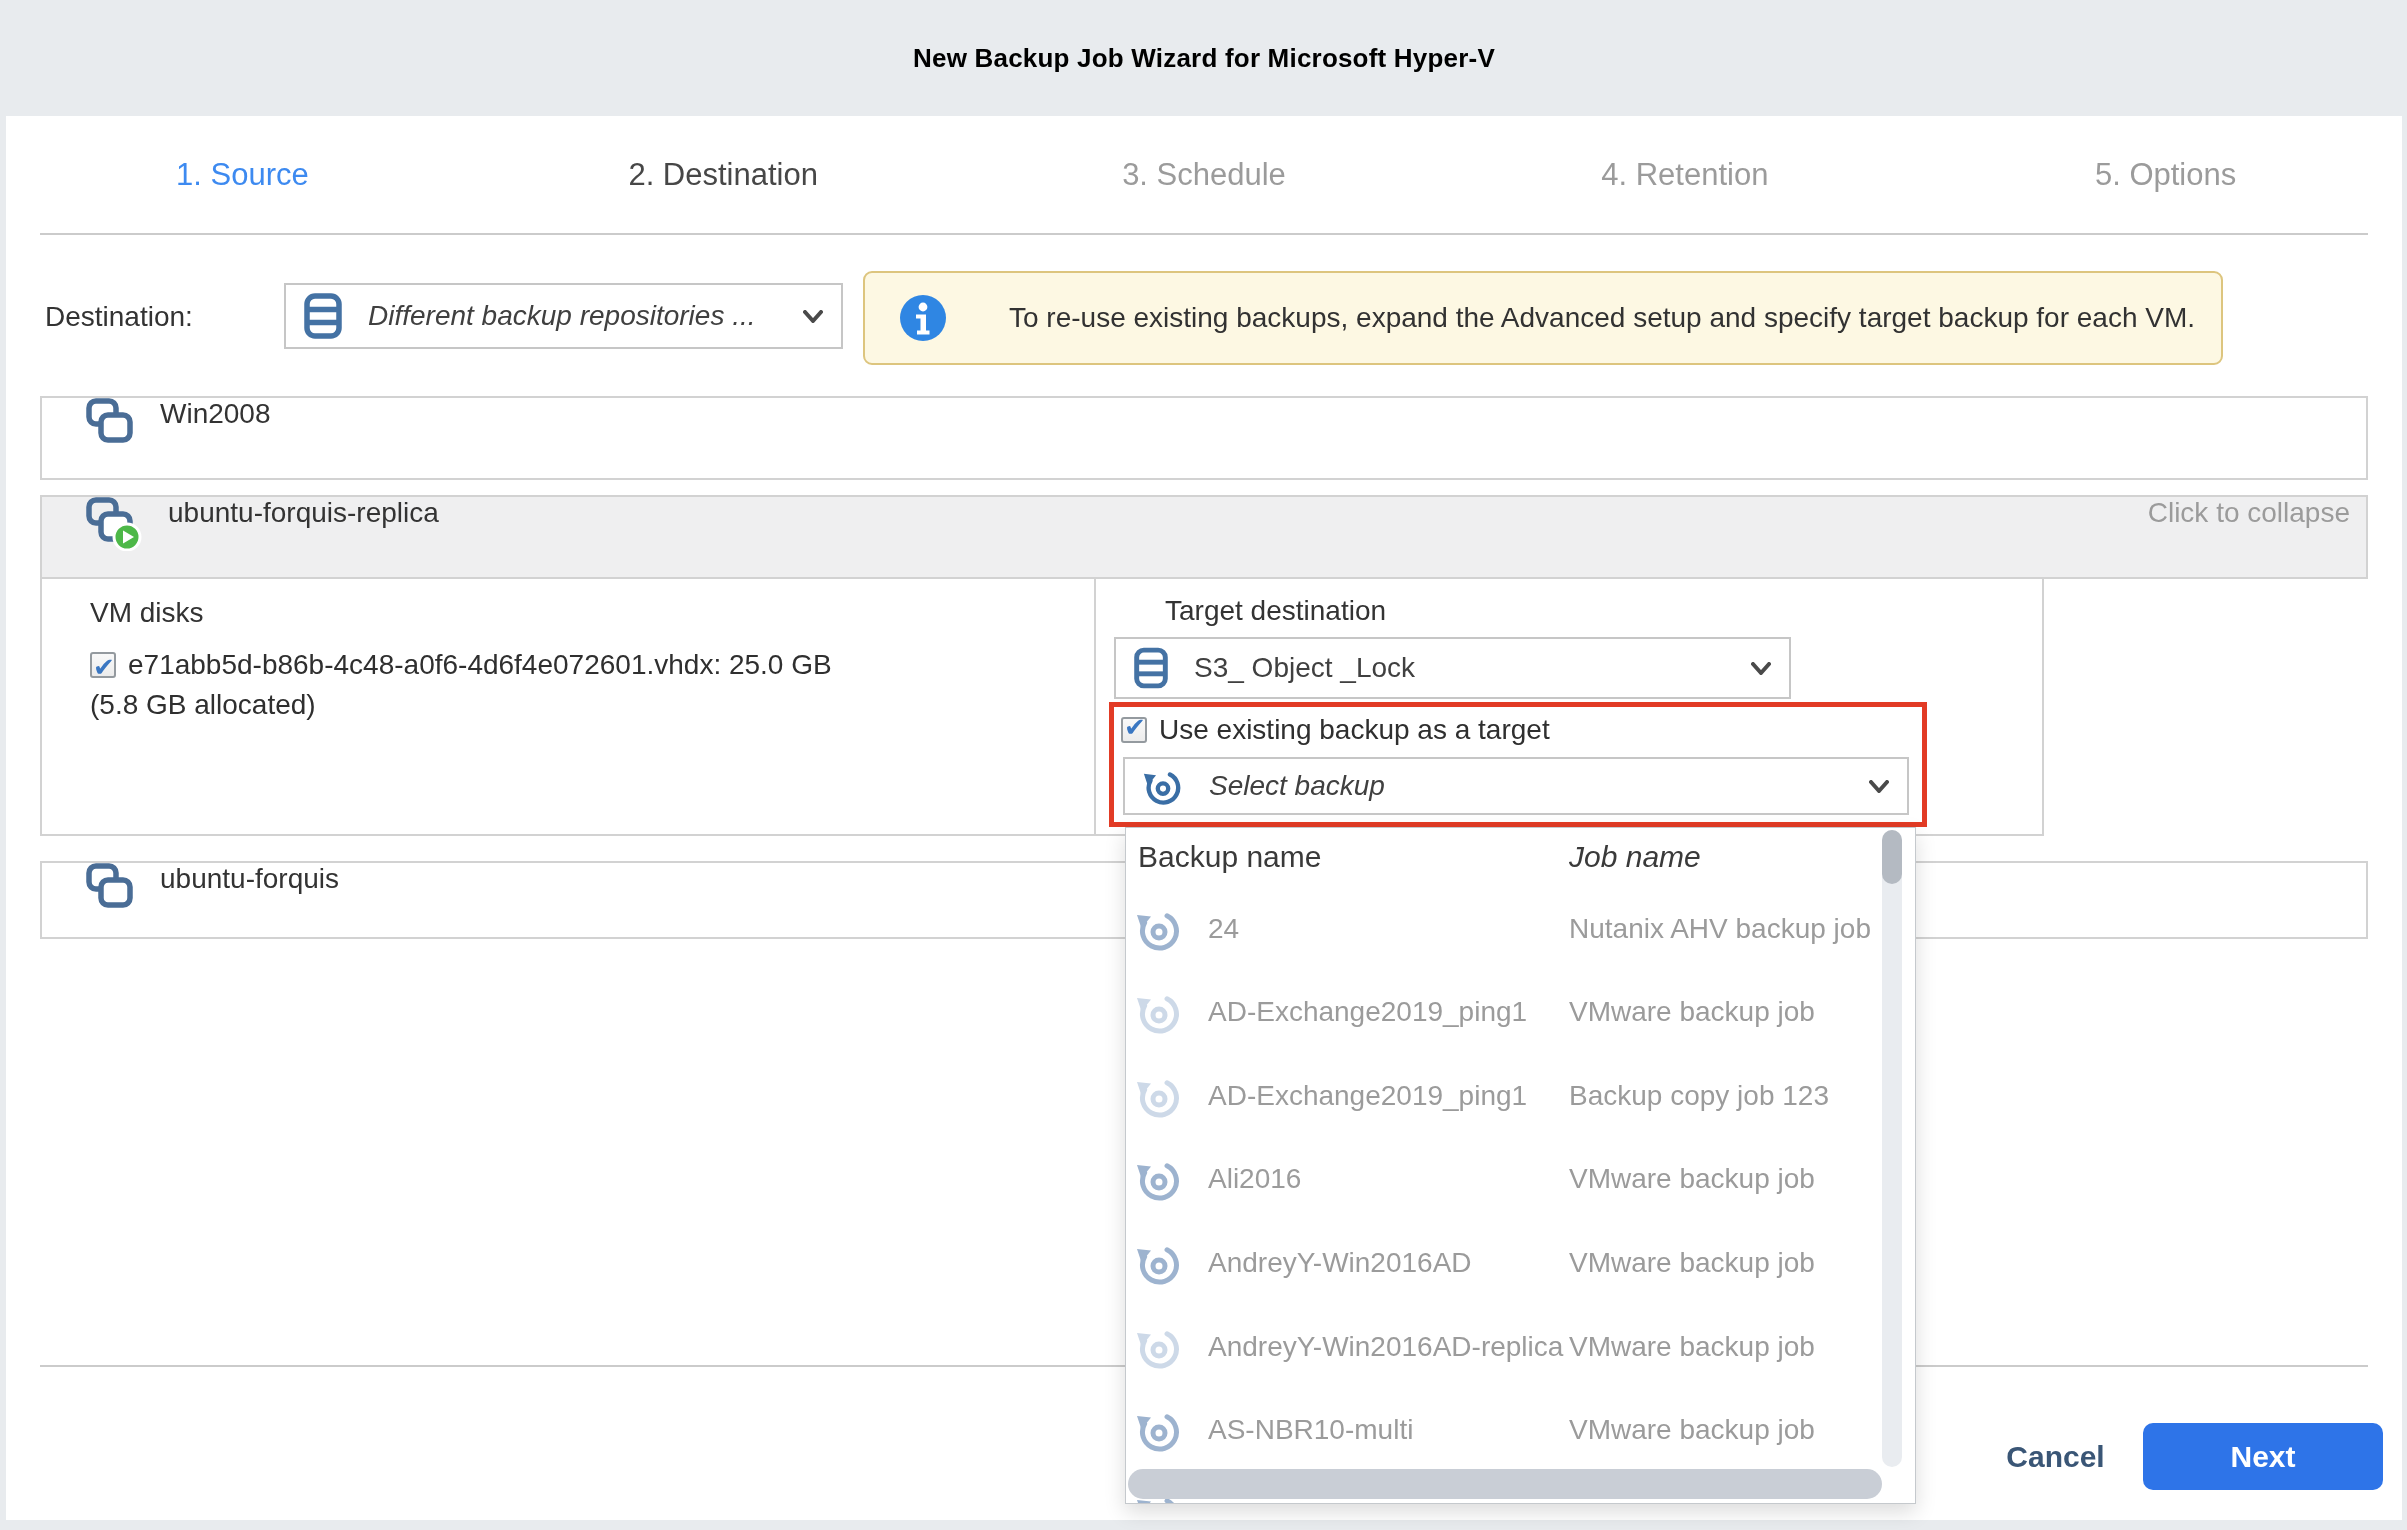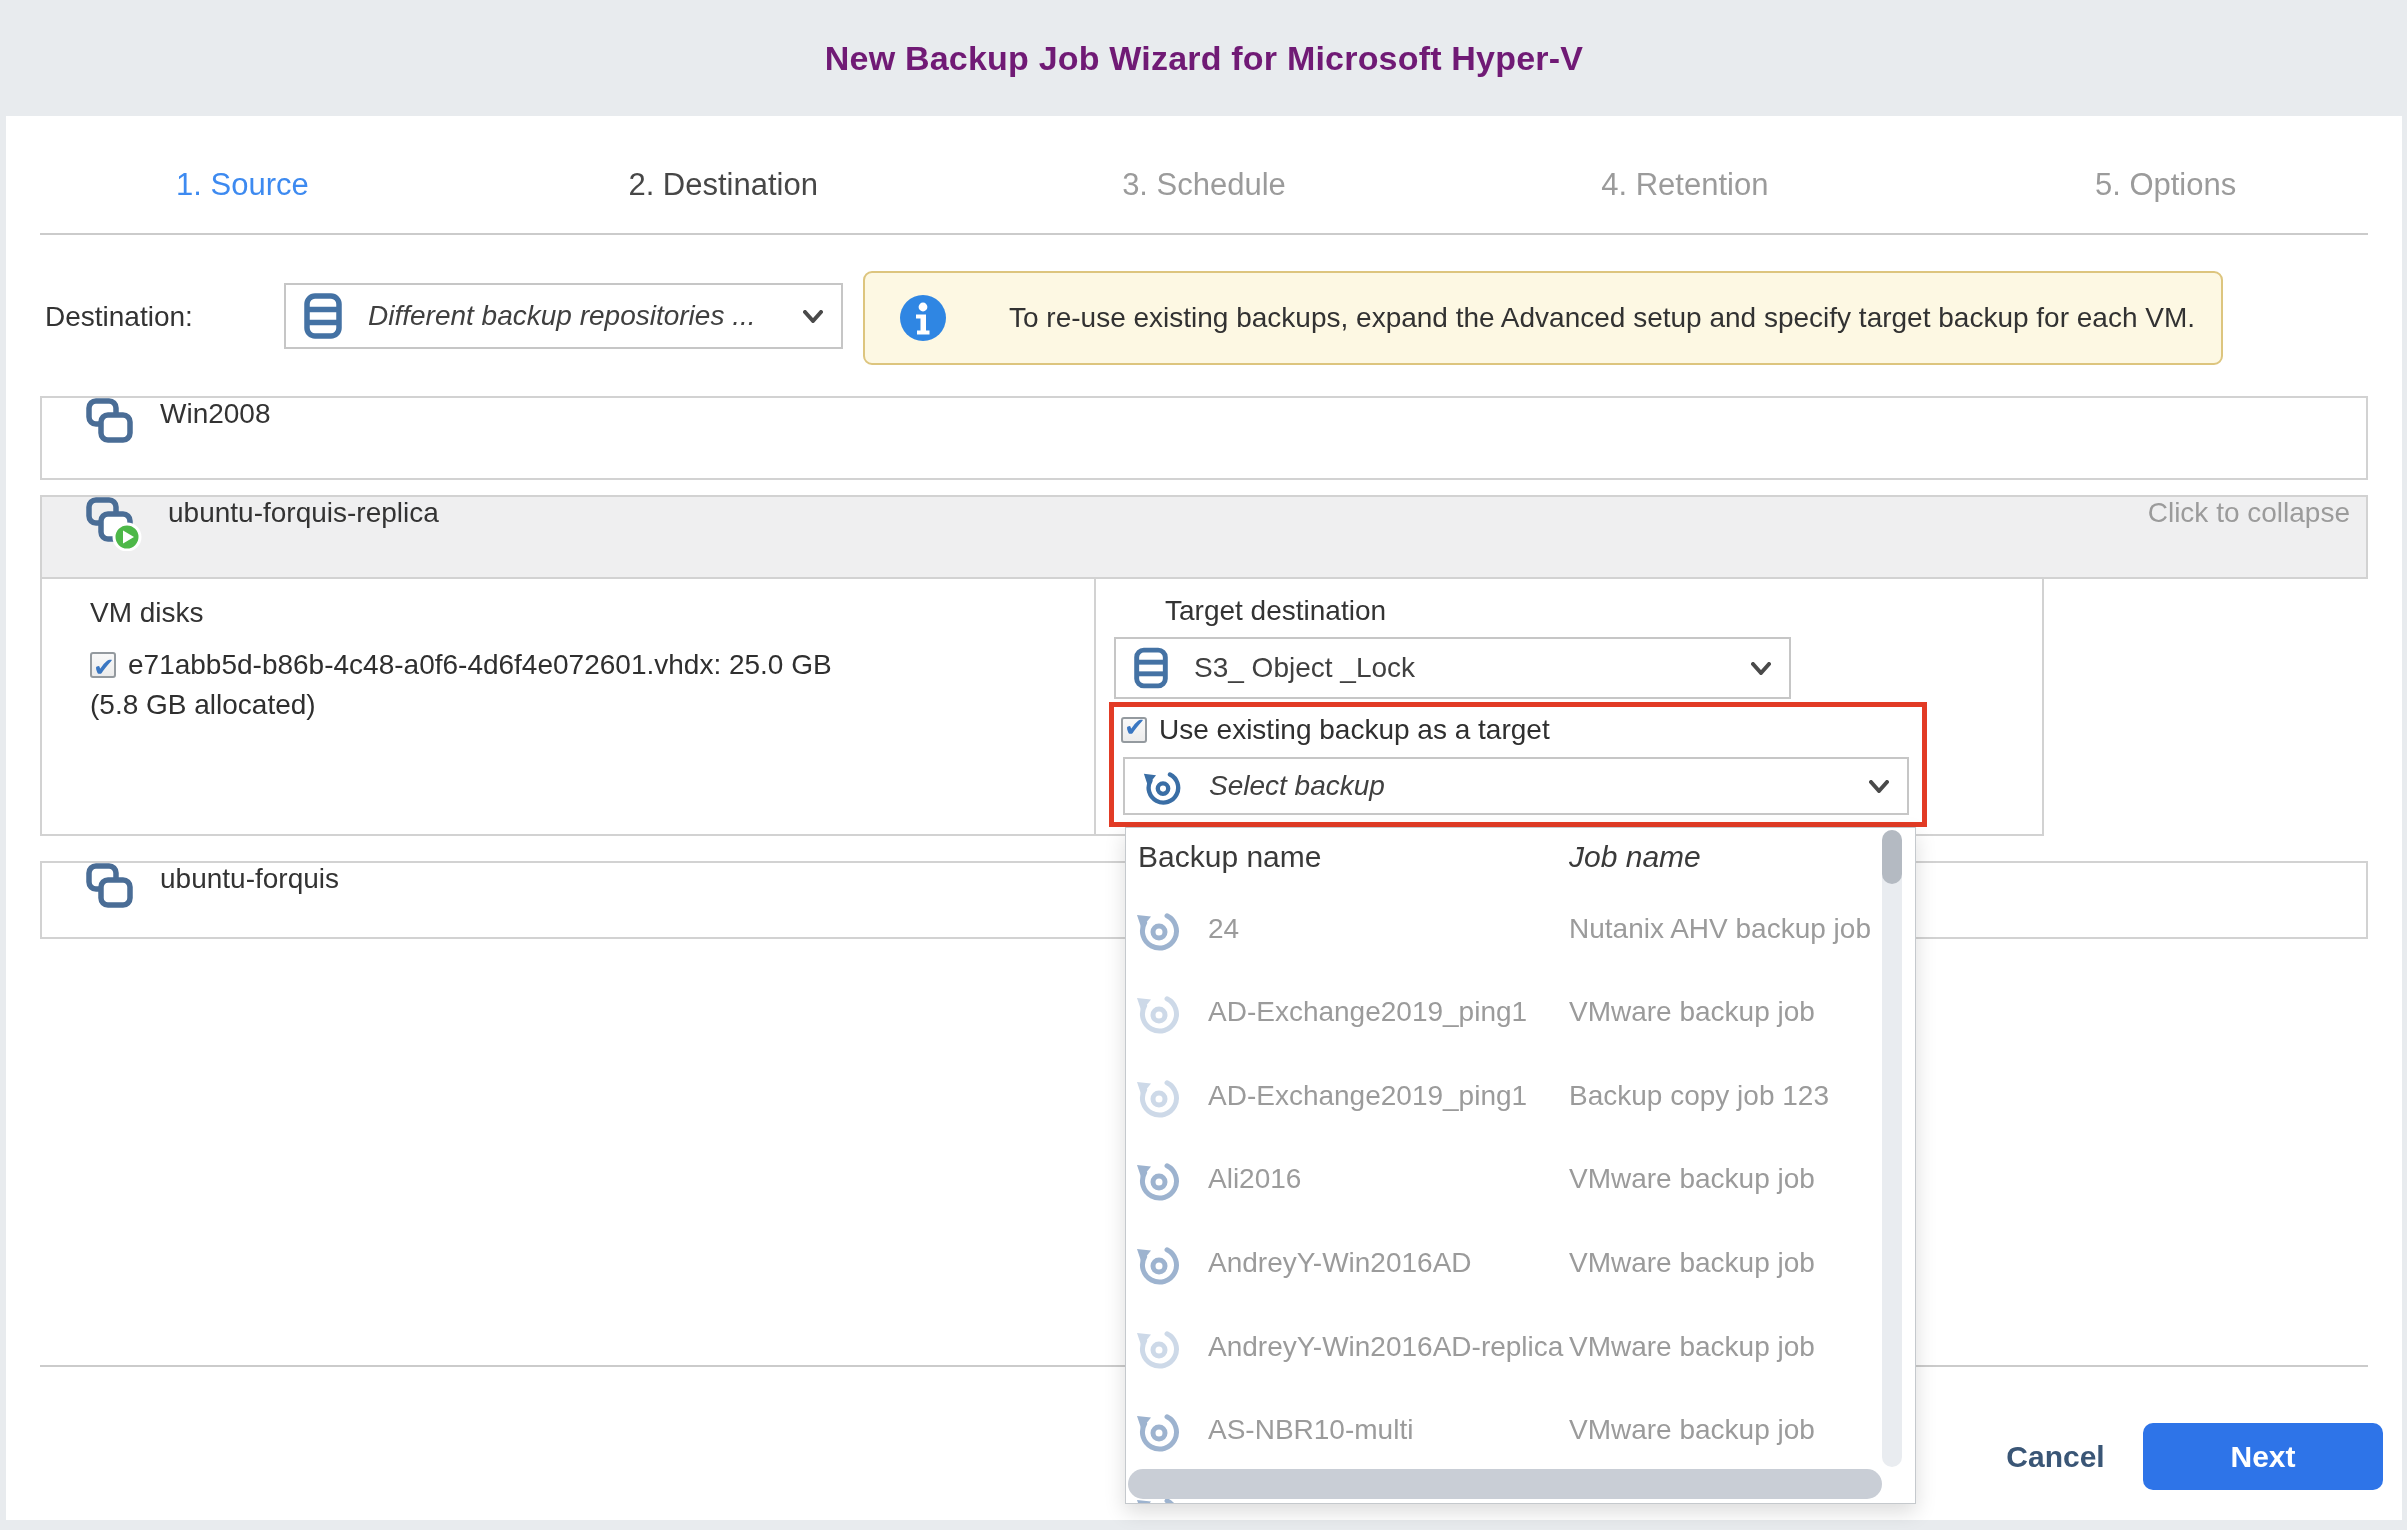--- a/index.html
+++ b/index.html
@@ -4,27 +4,27 @@
 <style>
   html,body{margin:0;padding:0;}
   body{
     width:2408px;height:1530px;position:relative;overflow:hidden;
     background:#e8ebee;
     font-family:"Liberation Sans","DejaVu Sans",sans-serif;
     color:#333;
   }
   
   .titlebar{height:116px;display:flex;align-items:center;justify-content:center;background:#e8ebee;}
-  .titlebar h1{font-size:34px;font-weight:700;color:#701a75;margin:0;letter-spacing:0.2px;}
+  .titlebar h1{font-size:26px;font-weight:700;color:#000000;margin:0;letter-spacing:0.2px;}
 
   
   .card{position:absolute;left:6px;top:116px;width:2396px;height:1404px;background:#fff;}
 
   
-  .steps{position:absolute;left:0;top:10px;width:100%;height:117px;display:flex;gap:8px;}
+  .steps{position:absolute;left:0;top:0;width:100%;height:117px;display:flex;gap:8px;}
   .steps .step{flex:1;display:flex;align-items:center;justify-content:center;font-size:31px;cursor:default;}
   .step.active{color:#3d8af0;cursor:pointer;}
   .step.enabled{color:#474747;cursor:pointer;}
   .step.disabled{color:#9b9b9b;}
   .steps-divider{position:absolute;left:34px;right:34px;top:117px;border-top:2px solid #cbcbcb;}
 
   
   .dest-label{position:absolute;left:39px;top:185px;font-size:28px;color:#333;}
   .select{display:flex;align-items:center;background:#fff;border:2px solid #c6c6c6;padding:0 18px;box-sizing:border-box;}
   .select .caret{margin-left:auto;flex:0 0 auto;}

